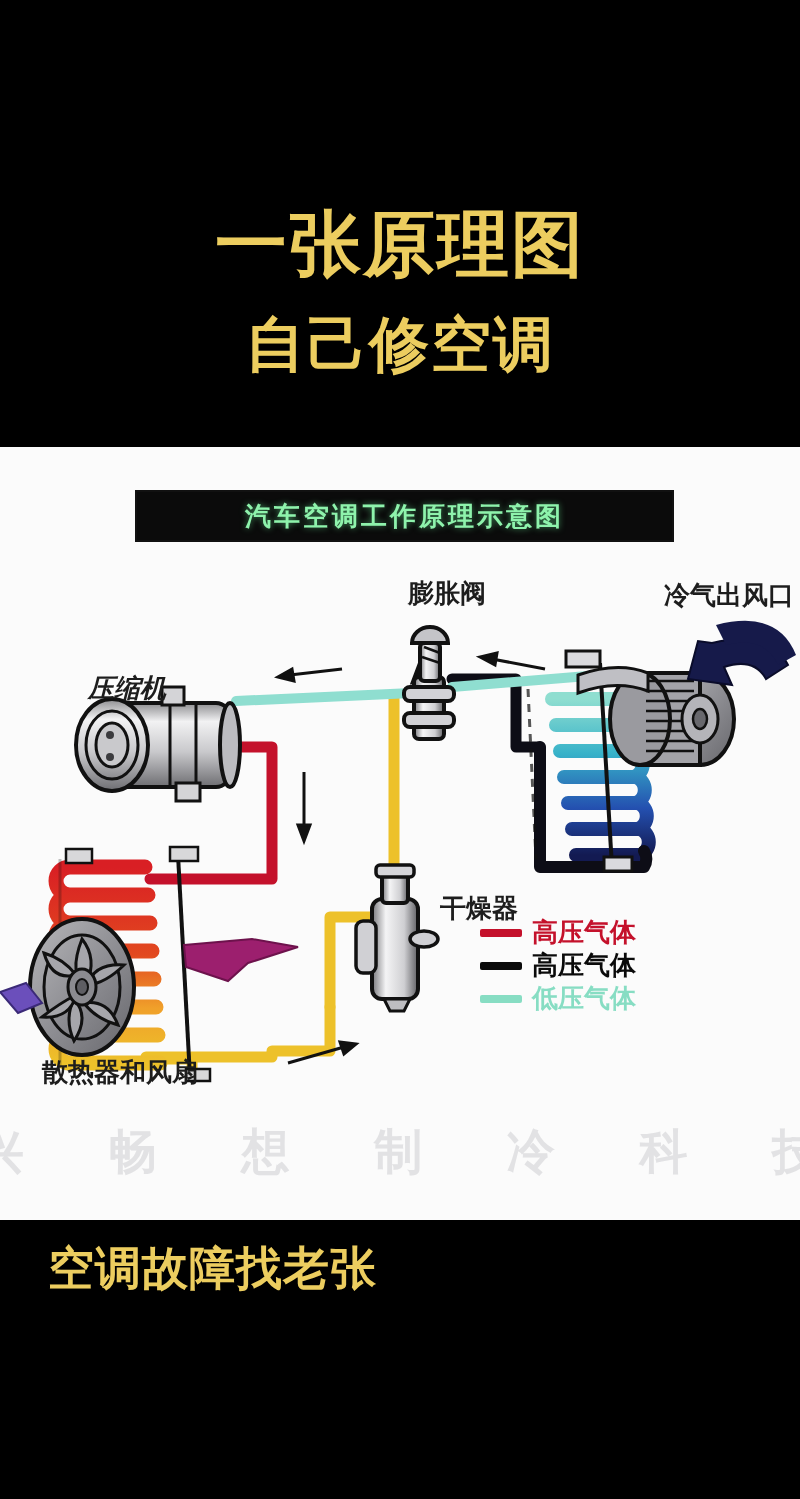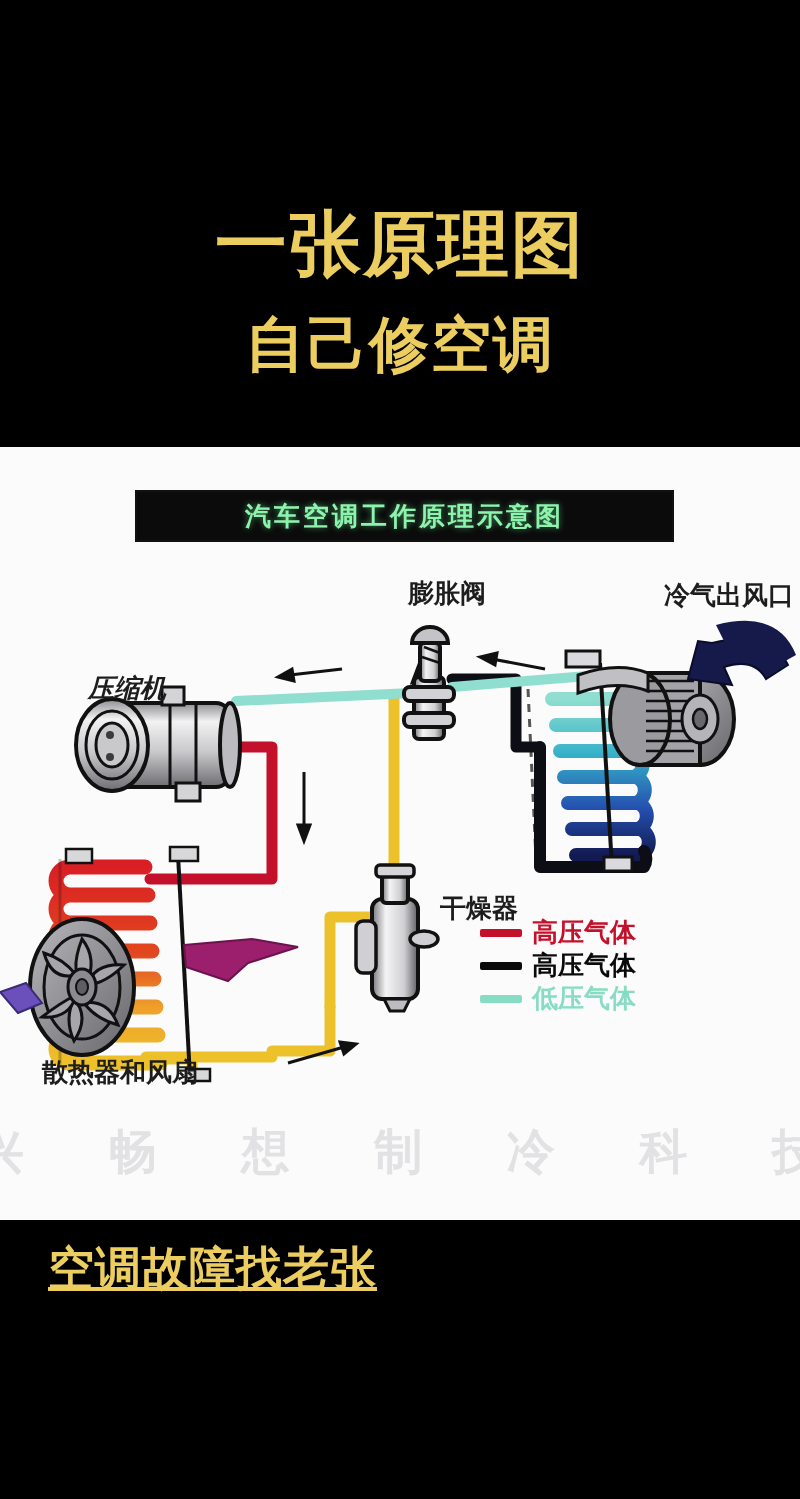--- a/index.html
+++ b/index.html
@@ -56,21 +56,21 @@
     color:#e2e2e4;font-size:48px;font-weight:bold;letter-spacing:34px;
     font-family:"DejaVu Serif","Liberation Serif",serif;
     white-space:nowrap;pointer-events:none;
   }
 
   
   .bottom-band{position:absolute;left:0;top:1220px;width:800px;height:279px;background:#000;}
   .bottom-text{
     position:absolute;left:48px;top:1238px;
     color:#eccd5f;font-size:46px;font-weight:bold;letter-spacing:1px;
-    font-family:"DejaVu Sans","Liberation Sans",sans-serif;white-space:nowrap;text-decoration:underline;
+    font-family:"DejaVu Sans","Liberation Sans",sans-serif;white-space:nowrap;
   }
   .site-mark{
     position:absolute;right:52px;bottom:16px;
     color:#b9b9b9;font-size:34px;font-weight:400;letter-spacing:0.5px;
     font-family:"Liberation Sans","DejaVu Sans",sans-serif;
   }
   svg{display:block;}
 </style>
 </head>
 <body>

